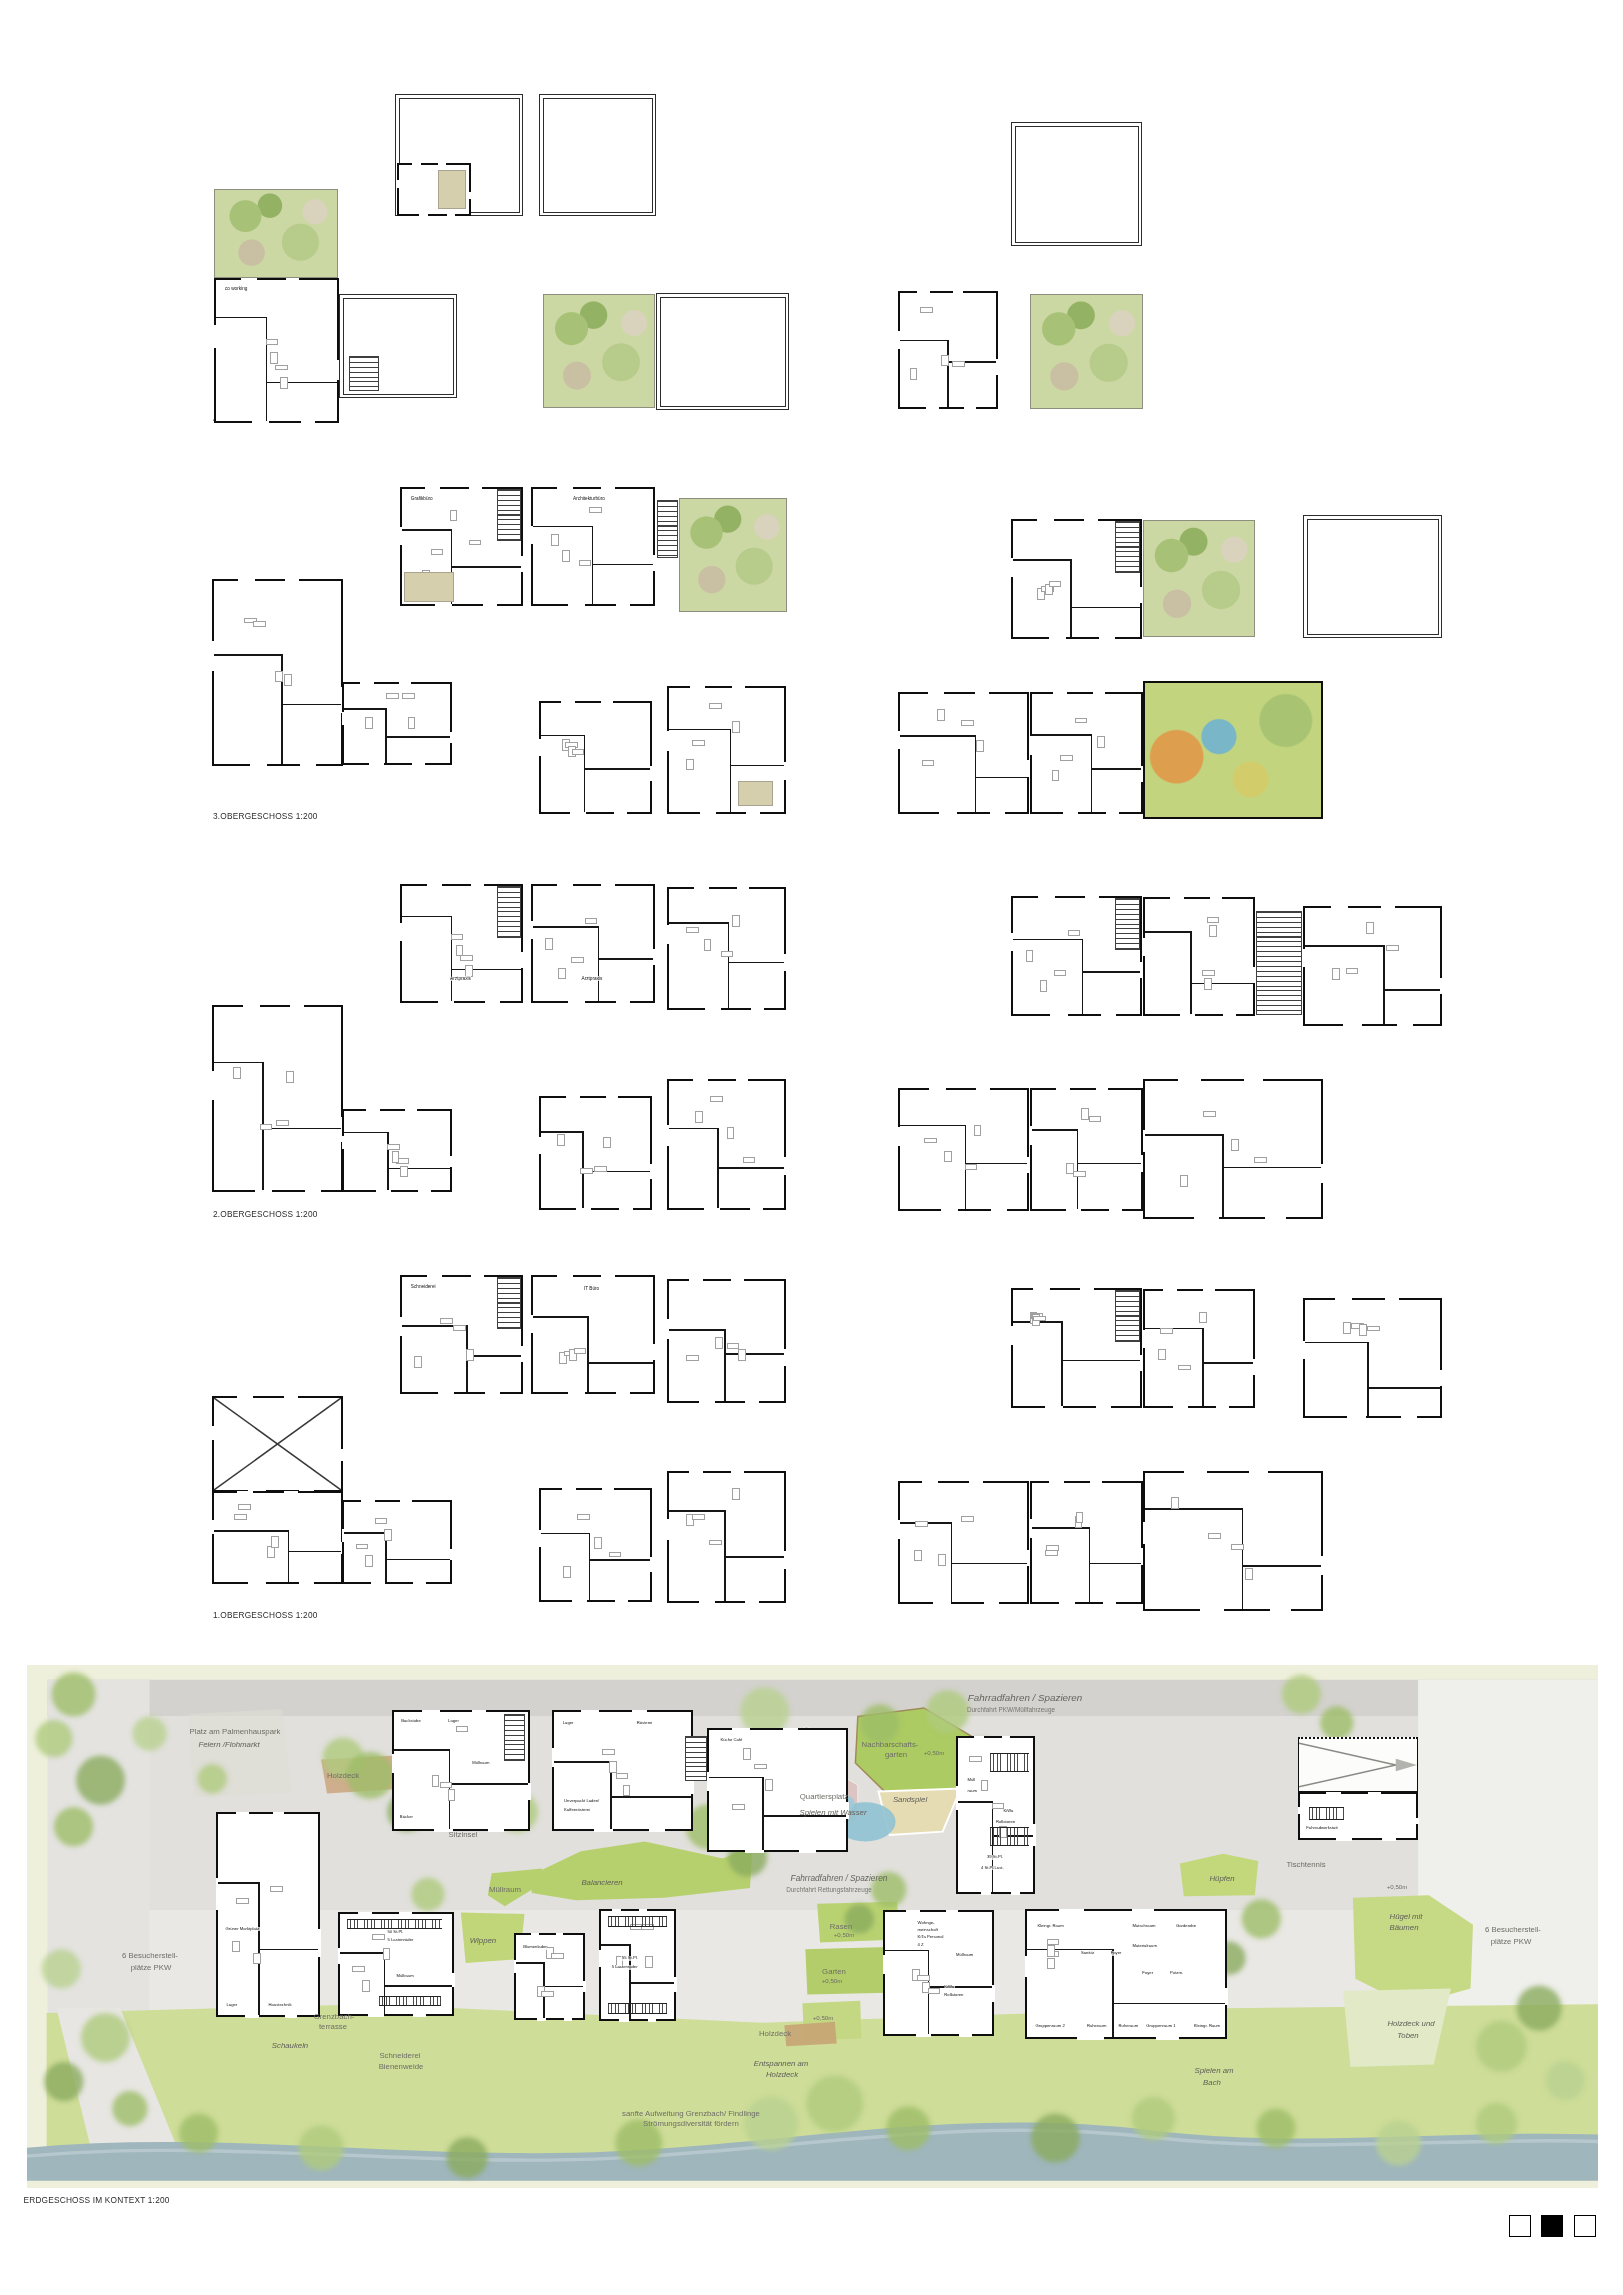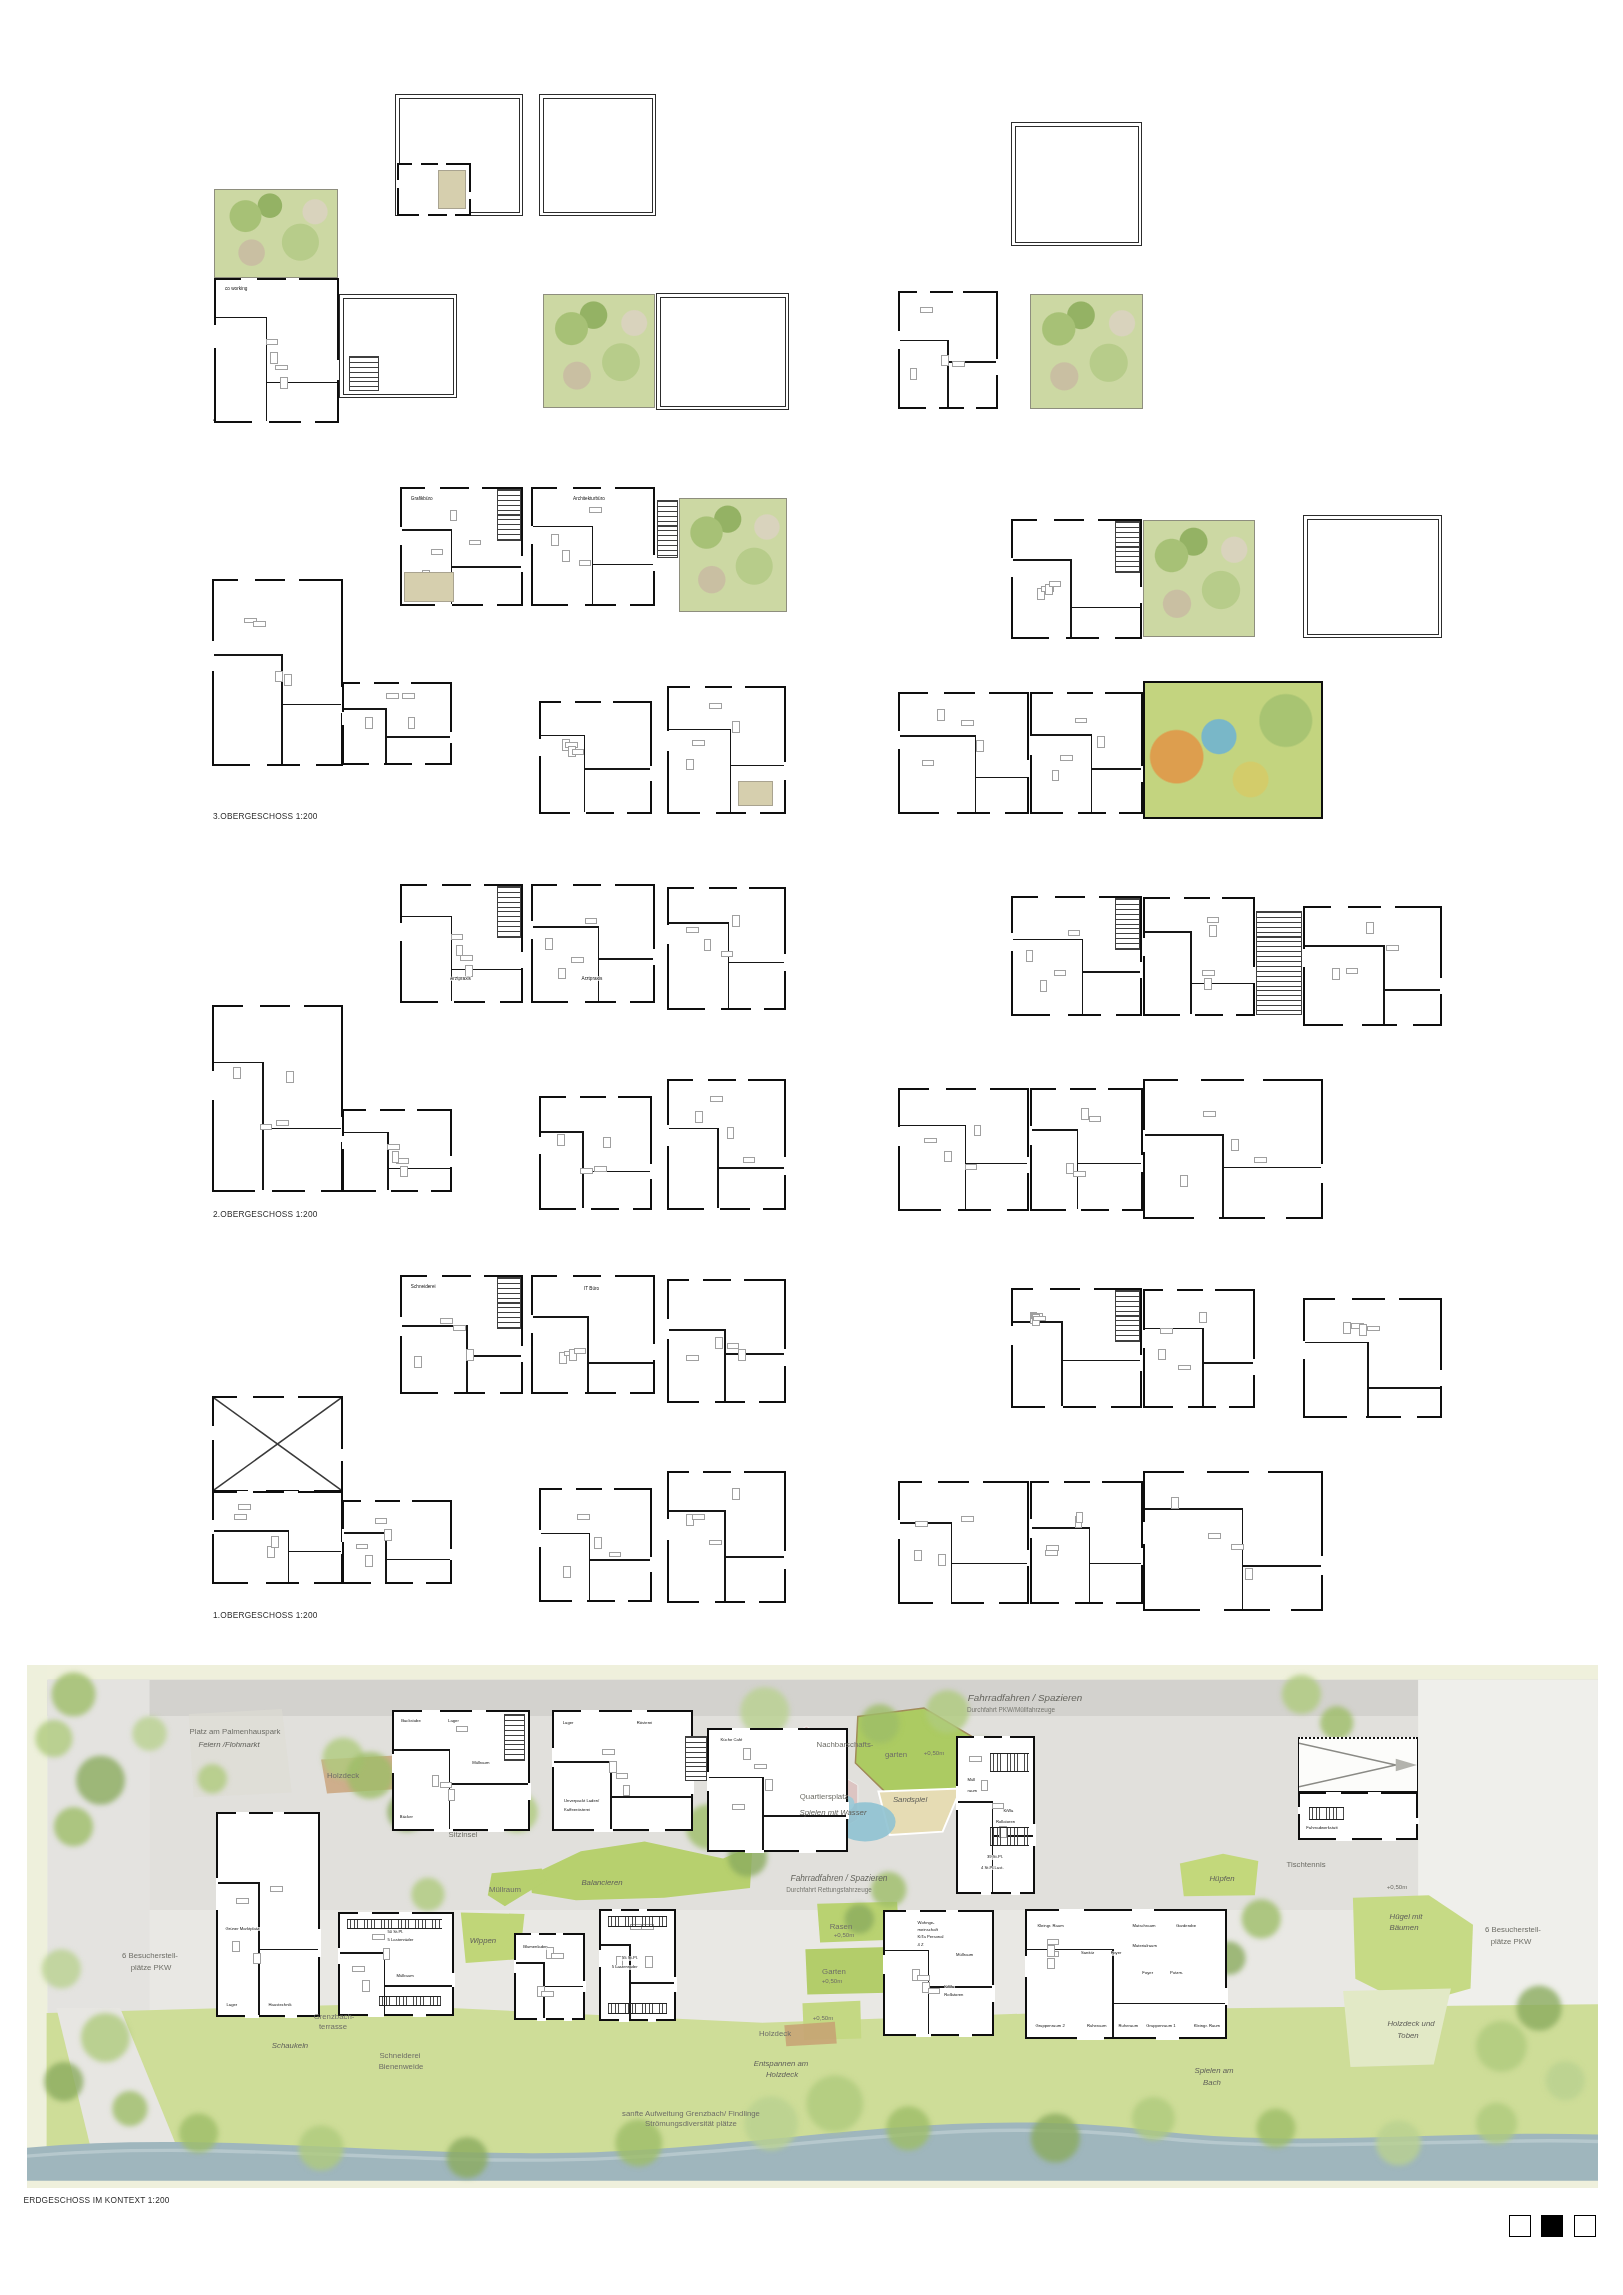--- a/index.html
+++ b/index.html
@@ -974,21 +974,21 @@
           <span class="room sm" style="left: 84%; top: 90%;">Kleingr. Raum</span>
         </div>
       </div>
     <div id="site-anns">
         <span class="ann " style="left: 235px; top: 1731px;">Platz am Palmenhauspark</span>
         <span class="ann it" style="left: 229px; top: 1744px;">Feiern /Flohmarkt</span>
         <span class="ann " style="left: 343px; top: 1775px;">Holzdeck</span>
         <span class="ann " style="left: 463px; top: 1834px;">Sitzinsel</span>
         <span class="ann big" style="left: 1025px; top: 1697px;">Fahrradfahren / Spazieren</span>
         <span class="ann sub" style="left: 1011px; top: 1709px;">Durchfahrt PKW/Müllfahrzeuge</span>
-        <span class="ann " style="left: 845px; top: 1744px;">Nachbarschafts-</span>
+        <span class="ann " style="left: 890px; top: 1744px;">Nachbarschafts-</span>
         <span class="ann " style="left: 896px; top: 1754px;">garten</span>
         <span class="ann sm" style="left: 934px; top: 1752px;">+0,50m</span>
         <span class="ann " style="left: 824px; top: 1796px;">Quartiersplatz</span>
         <span class="ann it" style="left: 833px; top: 1812px;">Spielen mit Wasser</span>
         <span class="ann it" style="left: 910px; top: 1799px;">Sandspiel</span>
         <span class="ann " style="left: 505px; top: 1889px;">Müllraum</span>
         <span class="ann it" style="left: 602px; top: 1882px;">Balancieren</span>
         <span class="ann med" style="left: 839px; top: 1878px;">Fahrradfahren / Spazieren</span>
         <span class="ann sub" style="left: 829px; top: 1889px;">Durchfahrt Rettungsfahrzeuge</span>
         <span class="ann " style="left: 841px; top: 1926px;">Rasen</span>
@@ -1001,21 +1001,21 @@
         <span class="ann " style="left: 334px; top: 2016px;">Grenzbach-</span>
         <span class="ann " style="left: 333px; top: 2026px;">terrasse</span>
         <span class="ann it" style="left: 290px; top: 2045px;">Schaukeln</span>
         <span class="ann " style="left: 400px; top: 2055px;">Schneiderei</span>
         <span class="ann " style="left: 401px; top: 2066px;">Bienenweide</span>
         <span class="ann " style="left: 150px; top: 1955px;">6 Besucherstell-</span>
         <span class="ann " style="left: 151px; top: 1967px;">plätze PKW</span>
         <span class="ann it" style="left: 781px; top: 2063px;">Entspannen am</span>
         <span class="ann it" style="left: 782px; top: 2074px;">Holzdeck</span>
         <span class="ann " style="left: 691px; top: 2113px;">sanfte Aufweitung Grenzbach/ Findlinge</span>
-        <span class="ann " style="left: 691px; top: 2123px;">Strömungsdiversität plätze</span>
+        <span class="ann " style="left: 691px; top: 2123px;">Strömungsdiversität fördern</span>
         <span class="ann it" style="left: 1214px; top: 2070px;">Spielen am</span>
         <span class="ann it" style="left: 1212px; top: 2082px;">Bach</span>
         <span class="ann it" style="left: 1411px; top: 2023px;">Holzdeck und</span>
         <span class="ann it" style="left: 1408px; top: 2035px;">Toben</span>
         <span class="ann it" style="left: 1406px; top: 1916px;">Hügel mit</span>
         <span class="ann it" style="left: 1404px; top: 1927px;">Bäumen</span>
         <span class="ann " style="left: 1513px; top: 1929px;">6 Besucherstell-</span>
         <span class="ann " style="left: 1511px; top: 1941px;">plätze PKW</span>
         <span class="ann it" style="left: 1222px; top: 1878px;">Hüpfen</span>
         <span class="ann " style="left: 1306px; top: 1864px;">Tischtennis</span>

